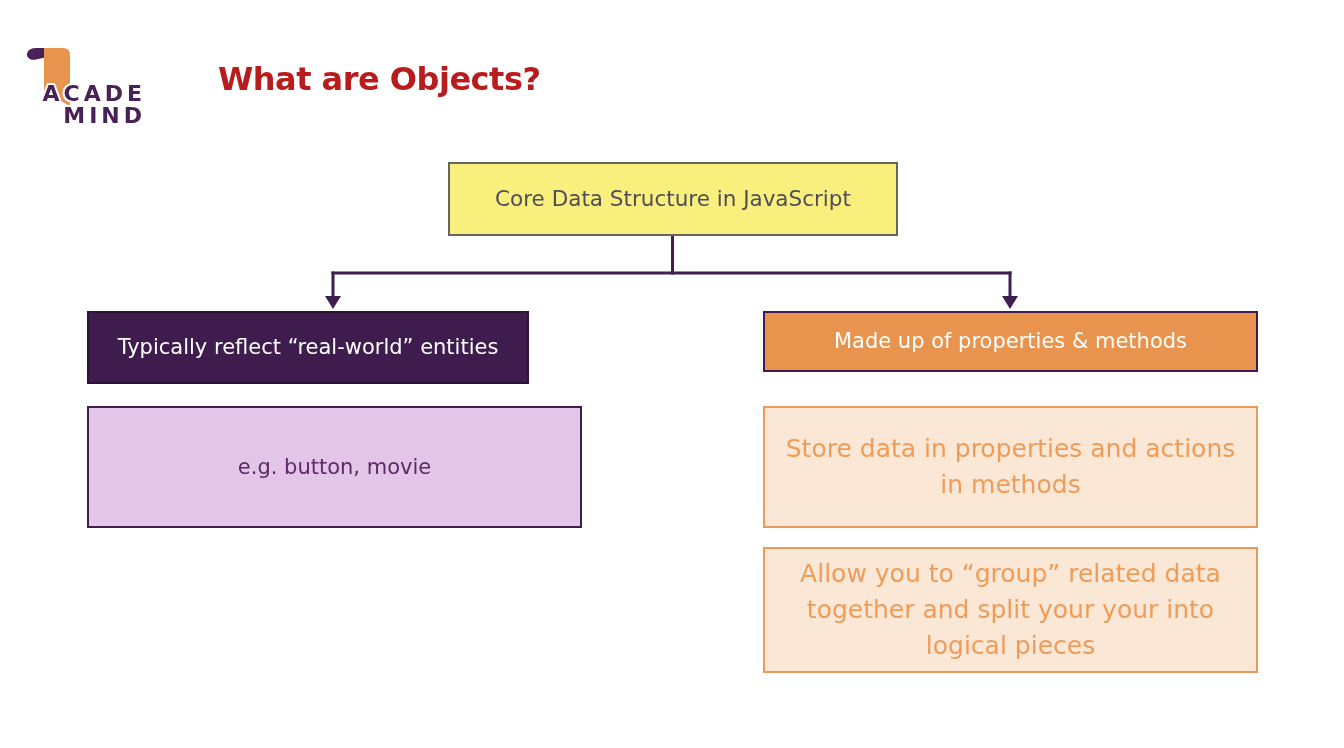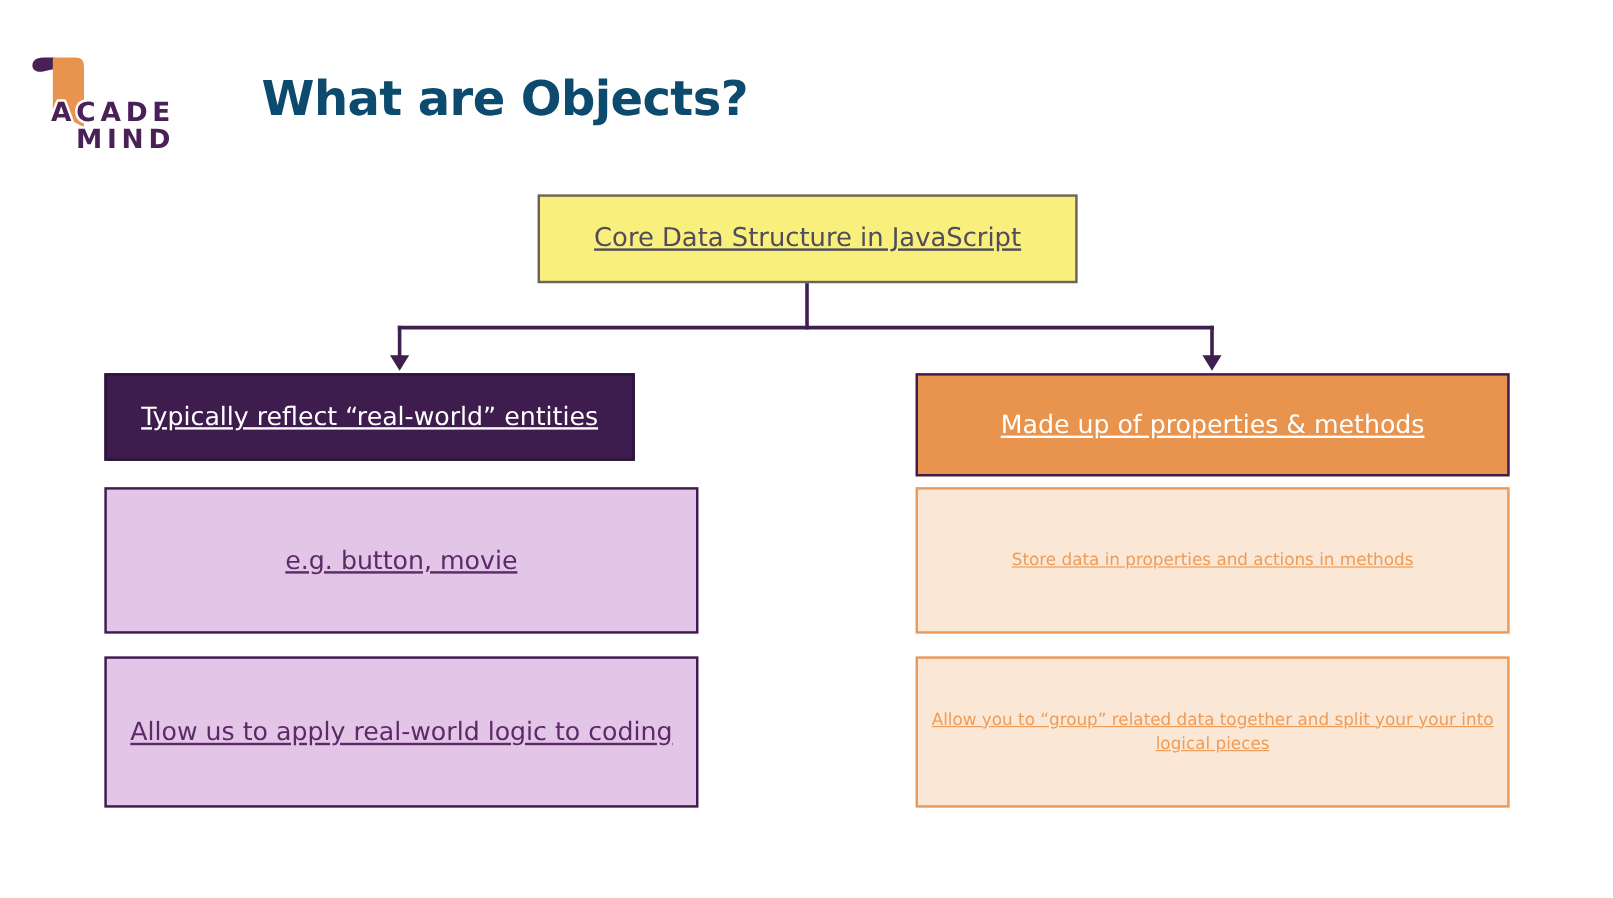--- a/index.html
+++ b/index.html
@@ -4,46 +4,46 @@
 <style>
   html,body{margin:0;padding:0;background:#ffffff;}
   .canvas{
     position:relative;width:1344px;height:748px;background:#ffffff;
     font-family:"DejaVu Sans","Liberation Sans",sans-serif;overflow:hidden;
   }
   
   .logo{position:absolute;left:25px;top:40px;width:150px;height:95px;}
   
   .page-title{
-    position:absolute;left:218px;top:60px;font-size:40px;font-weight:bold;
-    color:#0c4a6e;letter-spacing:-0.5px;
+    position:absolute;left:218px;top:60px;font-size:32px;font-weight:bold;
+    color:#b91c1c;letter-spacing:-0.5px;
   }
   
   .node{
     position:absolute;box-sizing:border-box;display:flex;align-items:center;
-    justify-content:center;text-align:center;line-height:1.45;text-decoration:underline;
+    justify-content:center;text-align:center;line-height:1.45;
   }
   .root-node{
     left:448px;top:162px;width:450px;height:74px;
     background:#f9ef7d;border:2px solid #68665c;color:#504c5a;font-size:21.5px;
   }
   .branch-header-left{
     left:87px;top:311px;width:442px;height:73px;
     background:#3e1c4e;border:2px solid #2c1339;color:#ffffff;font-size:21px;
   }
   .branch-header-right{
-    left:763px;top:311px;width:495px;height:86px;
+    left:763px;top:311px;width:495px;height:61px;
     background:#e9944e;border:2px solid #3e1c4e;color:#ffffff;font-size:21px;
   }
   .purple-item{
     background:#e3c5e8;border:2px solid #3e1c4e;color:#5c2a66;font-size:21px;
     left:87px;width:495px;padding:16px 10px;
   }
   .orange-item{
-    background:#fbe7d6;border:2px solid #eb9a5d;color:#ee9c57;font-size:14px;
+    background:#fbe7d6;border:2px solid #eb9a5d;color:#ee9c57;font-size:25px;
     left:763px;width:495px;padding:0 10px;
   }
   .row1{top:406px;height:122px;}
   .row2{top:547px;height:126px;}
   .connectors{position:absolute;left:0;top:0;width:1344px;height:748px;pointer-events:none;}
 </style>
 </head>
 <body>
 
 <div class="canvas">
@@ -69,23 +69,20 @@
     <line x1="1010" y1="271.5" x2="1010" y2="298" stroke-width="3" stroke="#3f1f50"></line>
     <polygon points="1002,296 1018,296 1010,309" fill="#3f1f50"></polygon>
   </svg>
 
   <div class="node branch-header-left">
     <span>Typically reflect “real-world” entities</span>
   </div>
   <div class="node purple-item row1">
     <span>e.g. button, movie</span>
   </div>
-  <div class="node purple-item row2">
-    <span>Allow us to apply real-world logic to coding</span>
-  </div>
 
   <div class="node branch-header-right">
     <span>Made up of properties &amp; methods</span>
   </div>
   <div class="node orange-item row1">
     <span>Store data in properties and actions in methods</span>
   </div>
   <div class="node orange-item row2">
     <span>Allow you to “group” related data together and split your your into logical pieces</span>
   </div>

